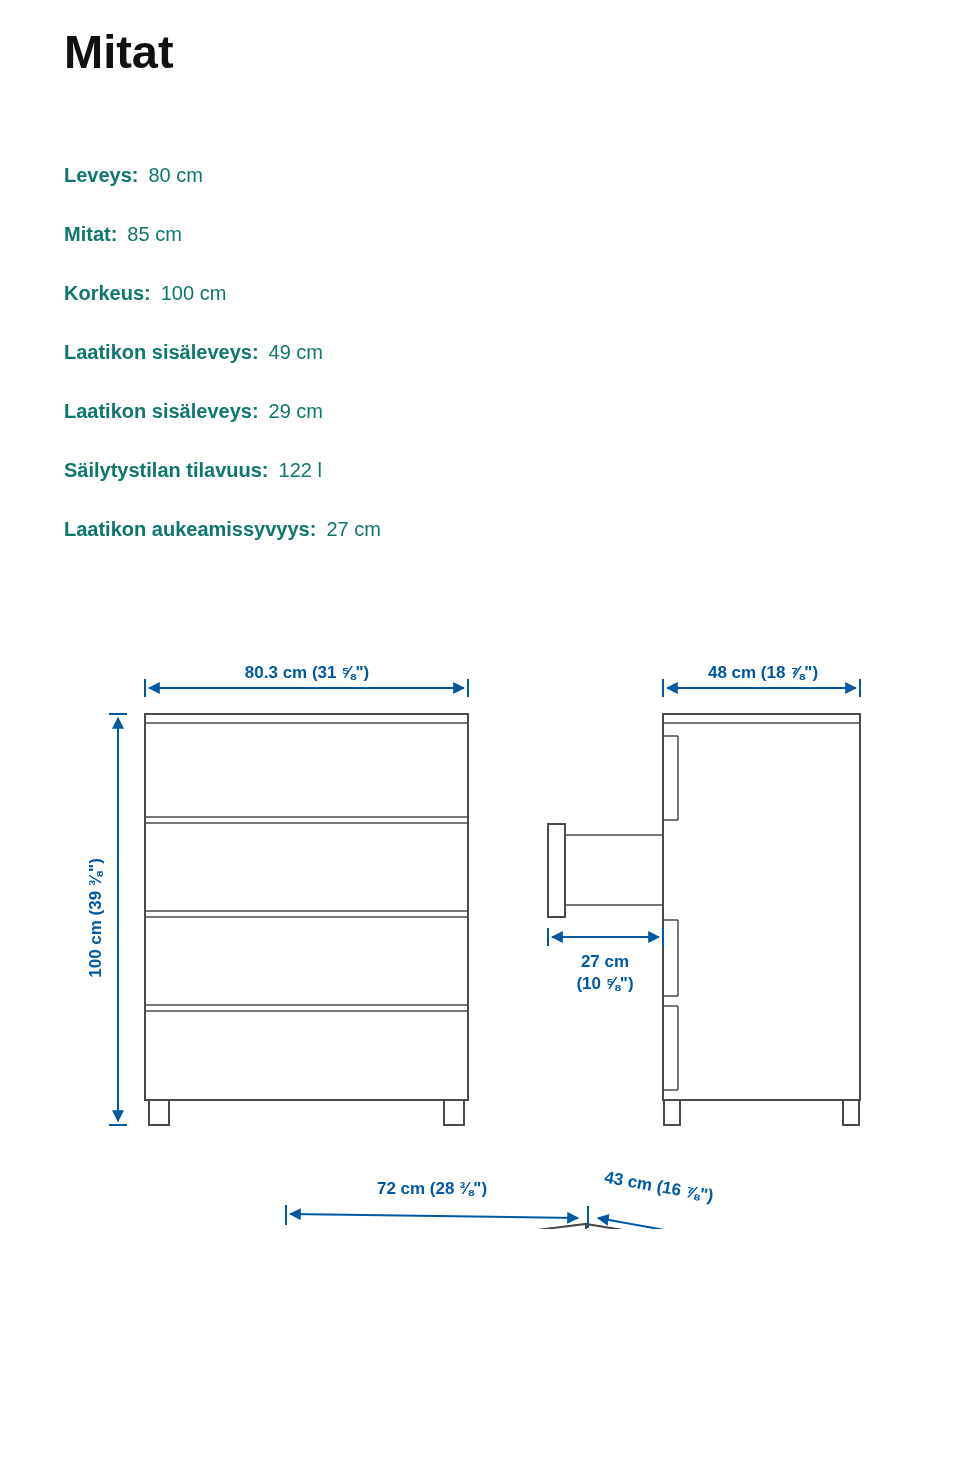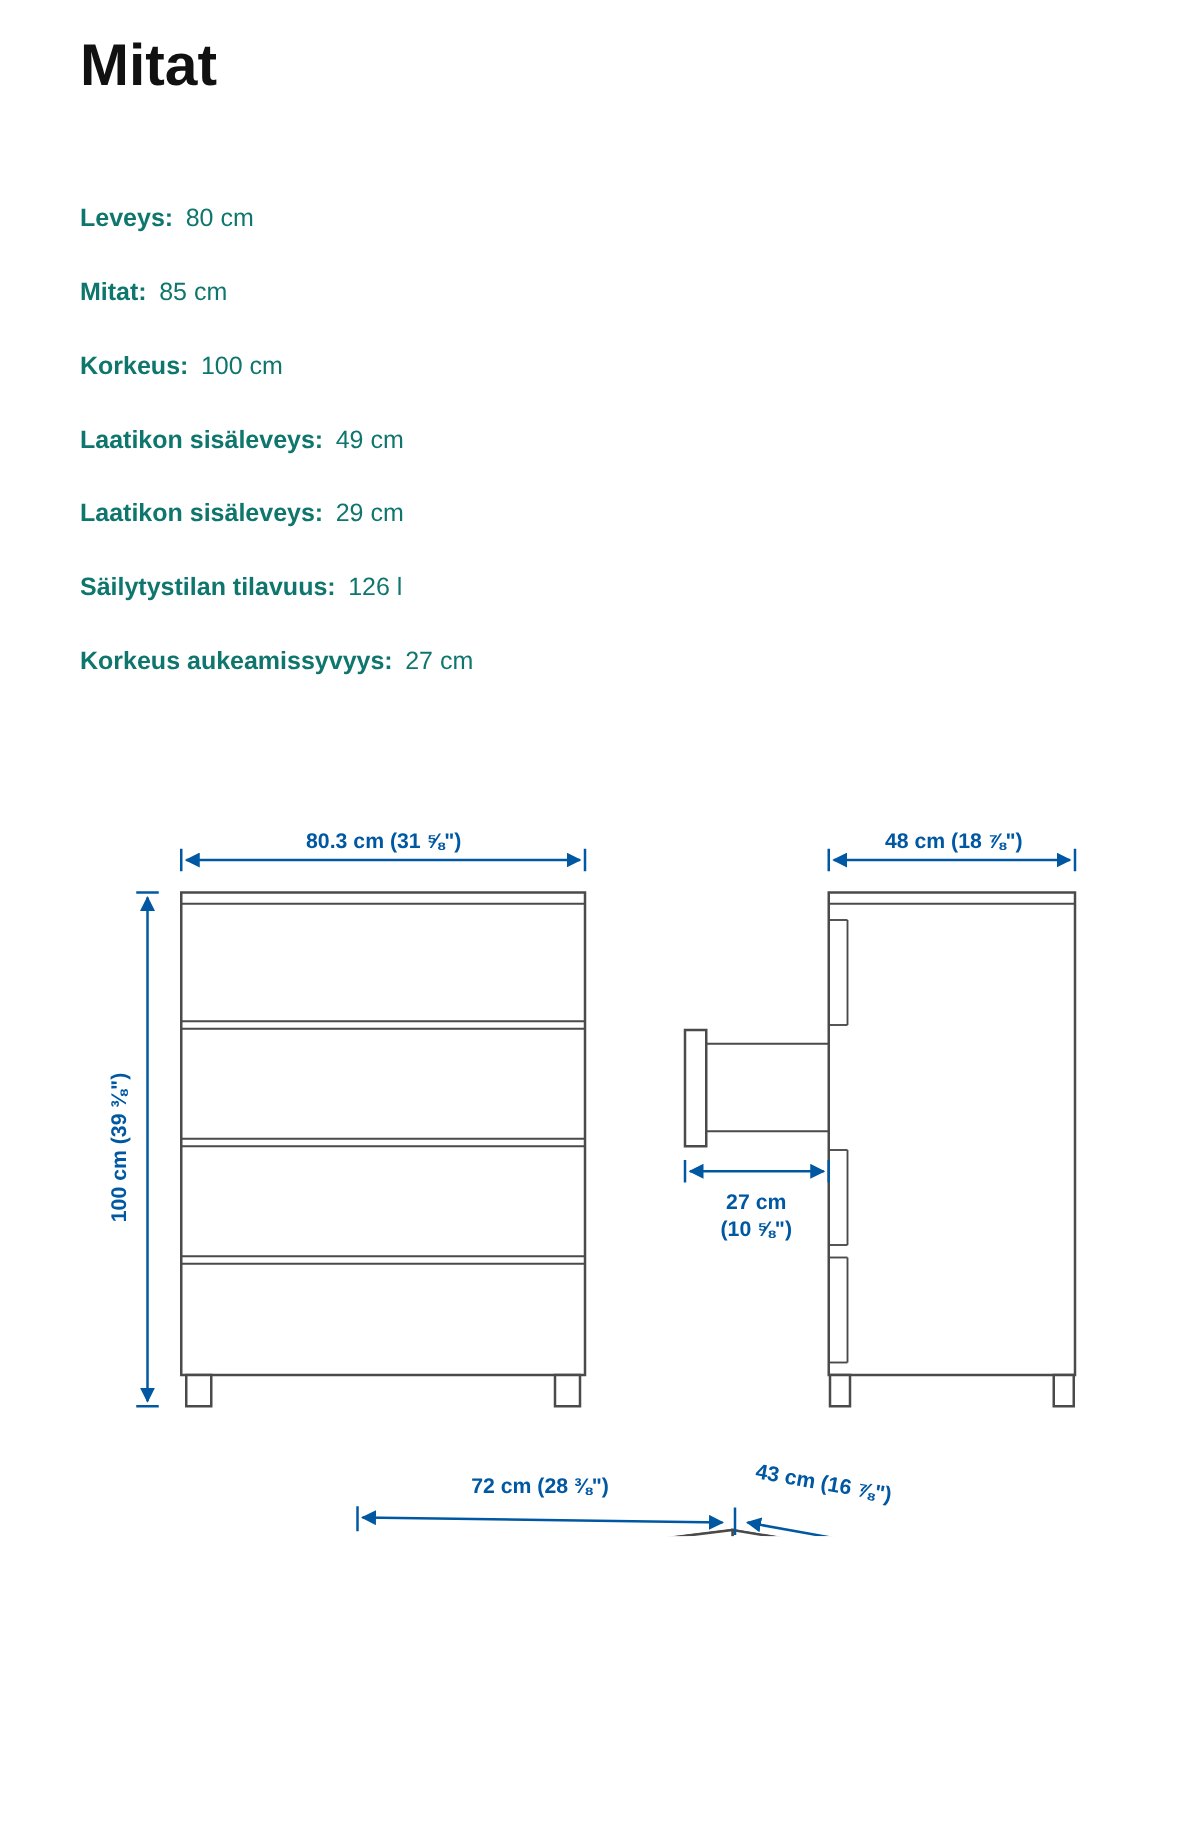--- a/index.html
+++ b/index.html
@@ -61,24 +61,24 @@
     <div class="spec-row">
       <span class="spec-label">Korkeus:</span><span class="spec-value">100 cm</span>
     </div>
     <div class="spec-row">
       <span class="spec-label">Laatikon sisäleveys:</span><span class="spec-value">49 cm</span>
     </div>
     <div class="spec-row">
       <span class="spec-label">Laatikon sisäleveys:</span><span class="spec-value">29 cm</span>
     </div>
     <div class="spec-row">
-      <span class="spec-label">Säilytystilan tilavuus:</span><span class="spec-value">126 l</span>
+      <span class="spec-label">Säilytystilan tilavuus:</span><span class="spec-value">122 l</span>
     </div>
     <div class="spec-row">
-      <span class="spec-label">Korkeus aukeamissyvyys:</span><span class="spec-value">27 cm</span>
+      <span class="spec-label">Laatikon aukeamissyvyys:</span><span class="spec-value">27 cm</span>
     </div>
   </div>
 
   <svg class="drawing" style="left:85px; top:652px;" width="400" height="495" viewBox="0 0 400 495">
     <defs>
       <marker id="arr" viewBox="0 0 10 10" refX="9" refY="5" markerWidth="6" markerHeight="6" orient="auto-start-reverse">
         <path d="M 0 0 L 10 5 L 0 10 z" fill="#0058a3"></path>
       </marker>
     </defs>
     <g>

